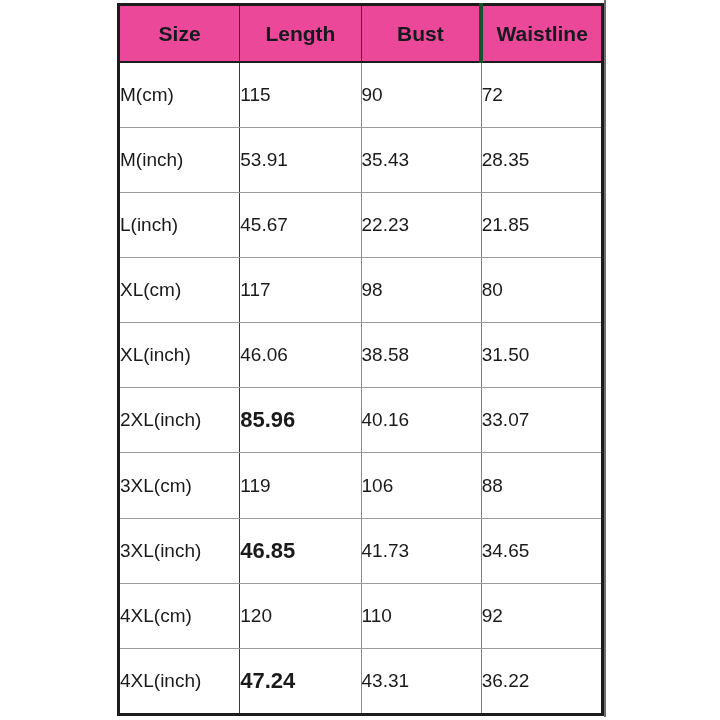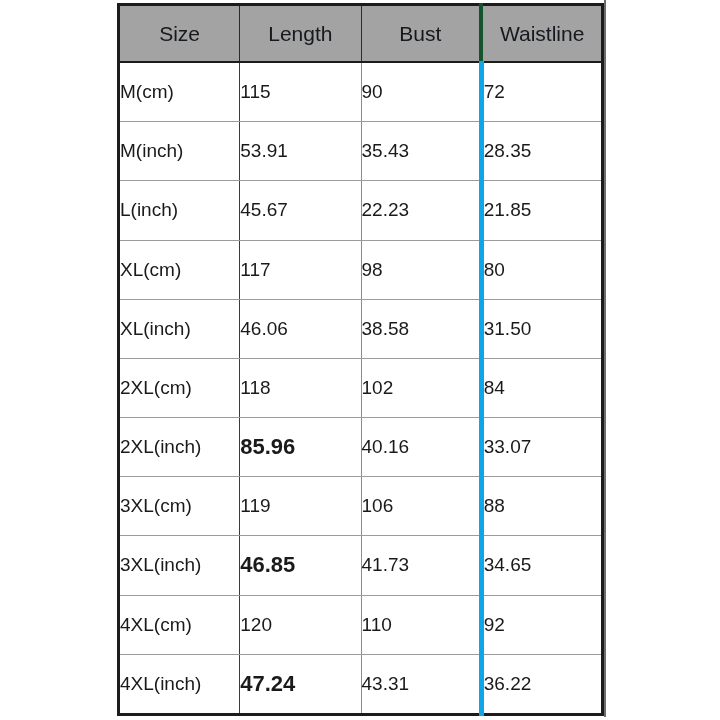--- a/index.html
+++ b/index.html
@@ -43,24 +43,24 @@
     box-sizing: border-box;
     background: #ffffff;
   }
 
   table.size-chart col.c-size      { width: 121px; }
   table.size-chart col.c-length    { width: 121px; }
   table.size-chart col.c-bust      { width: 120px; }
   table.size-chart col.c-waistline { width: 121px; }
 
   table.size-chart th {
-    background: #a3a3a3;
+    background: #ec4899;
     color: #16191d;
     font-size: 21px;
-    font-weight: normal;
+    font-weight: bold;
     text-align: center;
     vertical-align: middle;
     height: 55px;
     border-right: 1px solid #2b2b2b;
     border-bottom: 2px solid #1c1c1c;
     padding: 0;
   }
   table.size-chart th:last-child { border-right: none; }
 
   table.size-chart td {
@@ -75,21 +75,21 @@
     border-bottom: 1px solid #9b9b9b;
     padding: 0;
     white-space: nowrap;
   }
   table.size-chart td:last-child { border-right: none; }
   table.size-chart tr:last-child td { border-bottom: none; }
 
   
   table.size-chart td.col-size { border-right: 1px solid #3a3a3a; }
   table.size-chart th.col-size { border-right: 1px solid #2b2b2b; }
-  table.size-chart td.col-bust { border-right: 5px solid #0ea5e9; }
+  table.size-chart td.col-bust { border-right: 1px solid #0ea5e9; }
   table.size-chart th.col-bust { border-right: 4px solid #14532d; }
 
   
   table.size-chart td.emph {
     font-weight: bold;
     font-size: 22px;
   }
 </style>
 </head>
 <body>
@@ -135,26 +135,20 @@
           <td class="col-bust">98</td>
           <td class="col-waistline">80</td>
         </tr>
         <tr>
           <td class="col-size">XL(inch)</td>
           <td class="col-length">46.06</td>
           <td class="col-bust">38.58</td>
           <td class="col-waistline">31.50</td>
         </tr>
         <tr>
-          <td class="col-size">2XL(cm)</td>
-          <td class="col-length">118</td>
-          <td class="col-bust">102</td>
-          <td class="col-waistline">84</td>
-        </tr>
-        <tr>
           <td class="col-size">2XL(inch)</td>
           <td class="col-length emph">85.96</td>
           <td class="col-bust">40.16</td>
           <td class="col-waistline">33.07</td>
         </tr>
         <tr>
           <td class="col-size">3XL(cm)</td>
           <td class="col-length">119</td>
           <td class="col-bust">106</td>
           <td class="col-waistline">88</td>

